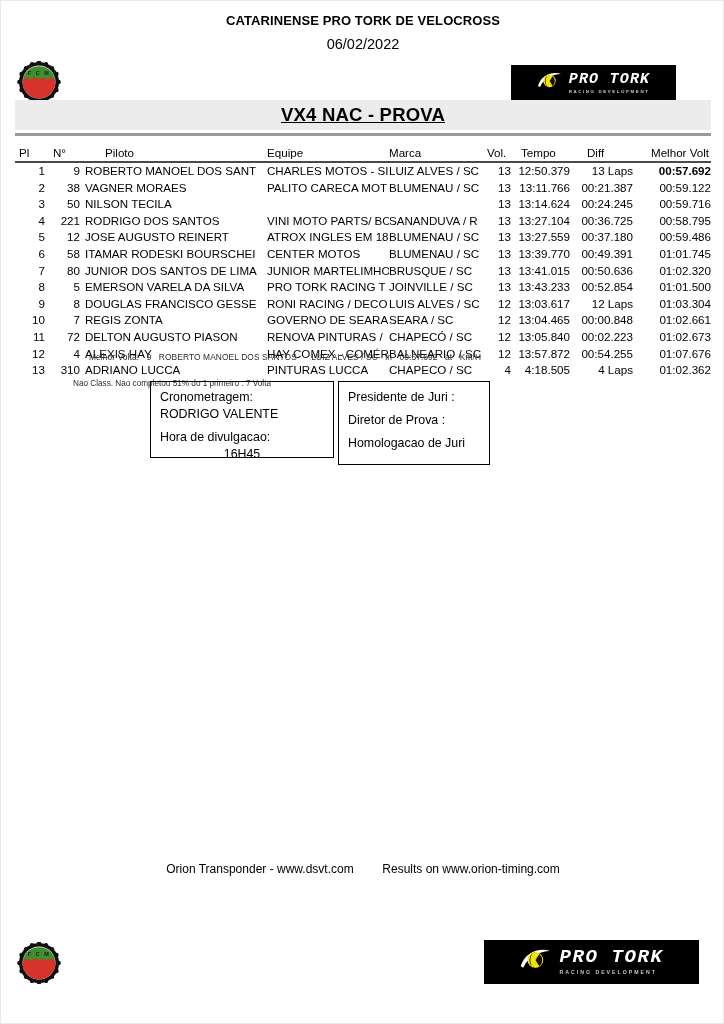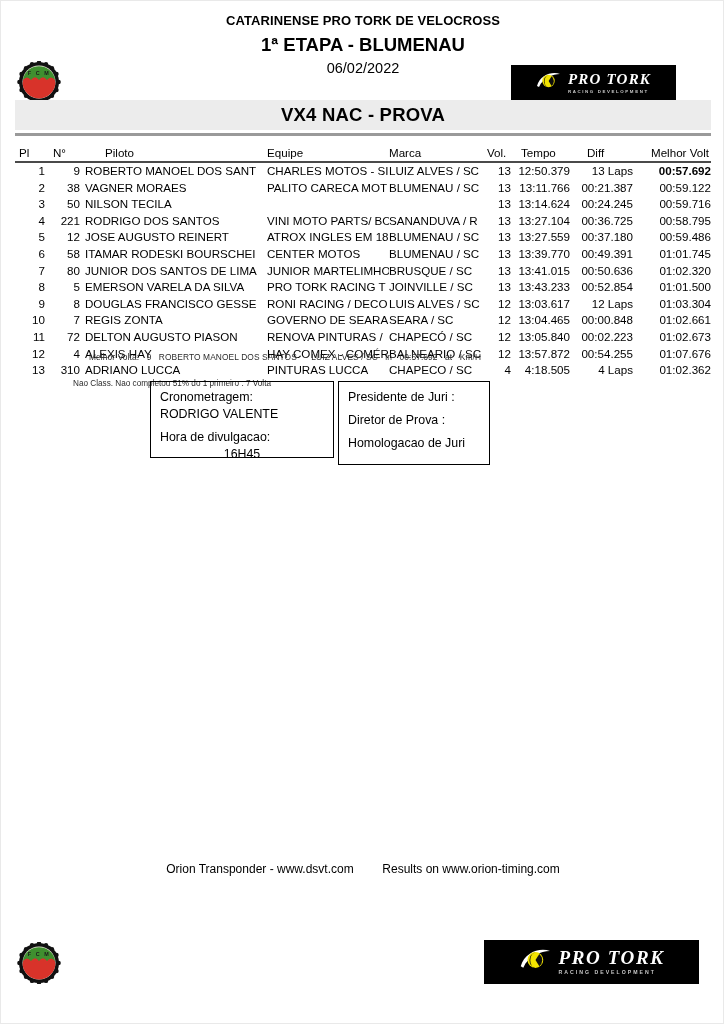--- a/index.html
+++ b/index.html
@@ -90,21 +90,21 @@
   }
   .pt-swirl { flex: none; }
   .pt-wordmark {
     display: flex;
     flex-direction: column;
     align-items: flex-start;
     line-height: 1;
   }
   .pt-name {
     color: #ffffff;
-    font-family: Liberation Serif, serif;
+    font-family: Liberation Mono, monospace;
     font-weight: bold;
     font-style: italic;
     font-size: 15px;
     letter-spacing: 1.2px;
   }
   .protork-box.footer .pt-name { font-size: 19px; letter-spacing: 1.6px; }
   .pt-tag {
     color: #c9c9c9;
     font-size: 4.4px;
     letter-spacing: 1.6px;
@@ -123,20 +123,21 @@
     height: 30px;
     background: #ececec;
     display: flex;
     align-items: center;
     justify-content: center;
   }
   .cat-banner span {
     font-size: 18.5px;
     font-weight: bold;
     letter-spacing: 0.2px;
+    text-decoration: underline;
   }
   .banner-rule {
     position: absolute;
     left: 14px;
     top: 132px;
     width: 696px;
     height: 3px;
     background: #9a9a9a;
   }
 
@@ -250,21 +251,20 @@
   }
   .credits .sep { display: inline-block; width: 22px; }
 </style>
 </head>
 <body>
 
 <div id="page">
 
   <div class="header-block">
     <div class="title-main">CATARINENSE PRO TORK DE VELOCROSS</div>
-    <div class="title-sub">1ª ETAPA - BLUMENAU</div>
     <div class="title-date">06/02/2022</div>
   </div>
 
   <div class="fcm-logo">
     <svg viewBox="0 0 44 42" width="44" height="42" aria-hidden="true">
       <ellipse cx="22" cy="21" rx="20" ry="20" fill="#111111"></ellipse>
       <g fill="#111111">
         <circle cx="22" cy="1.6" r="2.2"></circle>
           <circle cx="29" cy="3.1" r="2.2"></circle>
         <circle cx="35" cy="7.2" r="2.2"></circle>

